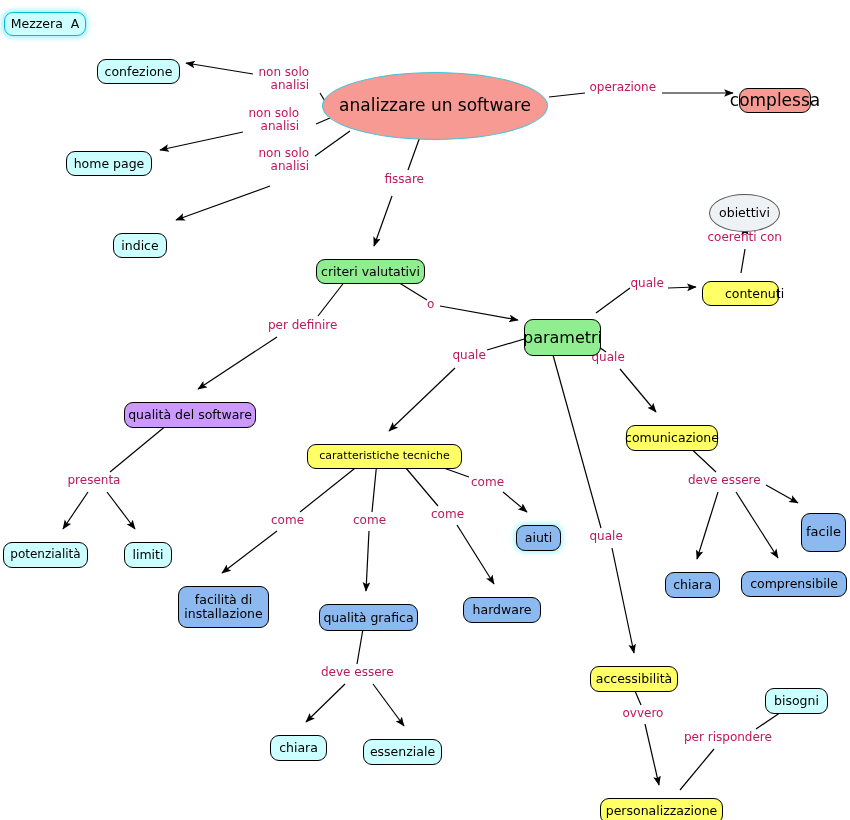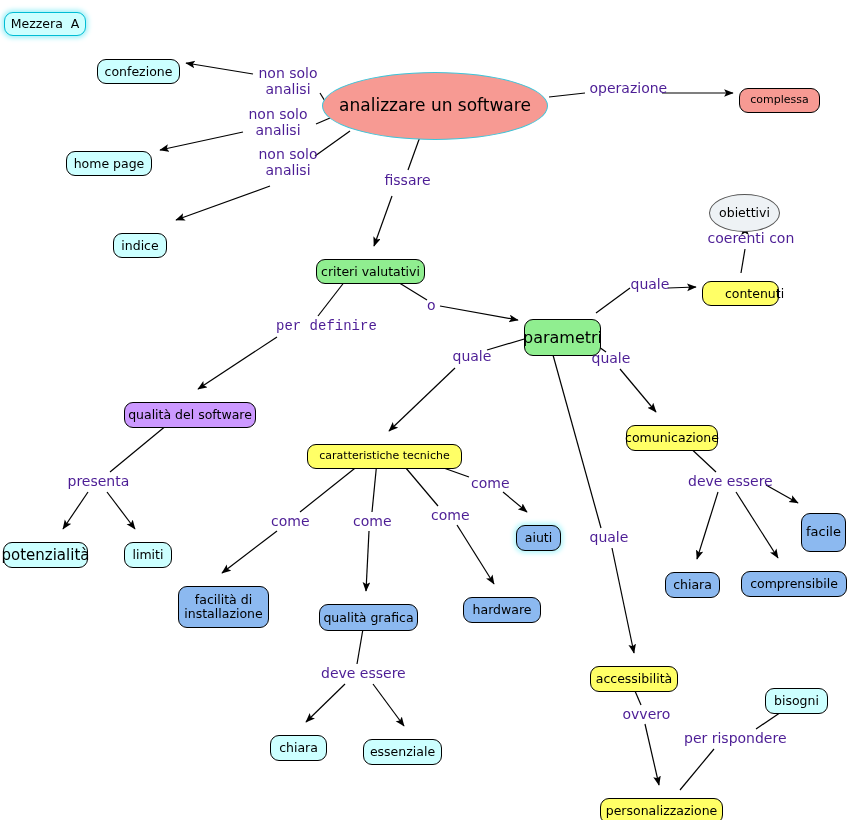--- a/index.html
+++ b/index.html
@@ -33,25 +33,25 @@
     line-height:1.12;
     white-space:pre;
     letter-spacing:0px;
     margin-top:8px;
   }
   .node.ellipse{
     border-radius:50%;
   }
   .lbl{
     position:absolute;
-    color:#4c1d95;
-    text-align:center;
+    color:#be185d;
+    text-align:right;
     white-space:pre;
     line-height:1.12;
-    font-size:14px;
+    font-size:12px;
   }
   
   .c-cyan   { background:#ccffff; border-color:#000000; }
   .c-blue   { background:#8cb9f0; border-color:#000000; }
   .c-yellow { background:#ffff66; border-color:#000000; }
   .c-green  { background:#90ee90; border-color:#000000; }
   .c-purple { background:#cc99ff; border-color:#000000; }
   .c-salmon { background:#f79a93; border-color:#000000; }
   .c-gray   { background:#eef2f5; border-color:#555555; }
 
@@ -133,47 +133,47 @@
 
   <div id="label-layer">
       <div class="lbl" style="left: 258.5px; top: 66px;"><div>non solo</div><div>analisi</div></div>
       <div class="lbl" style="left: 248.5px; top: 107px;"><div>non solo</div><div>analisi</div></div>
       <div class="lbl" style="left: 258.5px; top: 147px;"><div>non solo</div><div>analisi</div></div>
       <div class="lbl" style="left: 589.5px; top: 81px;"><div>operazione</div></div>
       <div class="lbl" style="left: 384.5px; top: 173px;"><div>fissare</div></div>
       <div class="lbl" style="left: 707.5px; top: 231px;"><div>coerenti con</div></div>
       <div class="lbl" style="left: 630.5px; top: 277px;"><div>quale</div></div>
       <div class="lbl" style="left: 427px; top: 298px;"><div>o</div></div>
-      <div class="lbl" style="left: 276px; top: 319px; font-family: Liberation Mono, monospace;"><div>per definire</div></div>
+      <div class="lbl" style="left: 268px; top: 319px;"><div>per definire</div></div>
       <div class="lbl" style="left: 452.5px; top: 349px;"><div>quale</div></div>
       <div class="lbl" style="left: 591.5px; top: 351px;"><div>quale</div></div>
       <div class="lbl" style="left: 589.5px; top: 530px;"><div>quale</div></div>
       <div class="lbl" style="left: 67.5px; top: 474px;"><div>presenta</div></div>
       <div class="lbl" style="left: 271px; top: 514px;"><div>come</div></div>
       <div class="lbl" style="left: 353px; top: 514px;"><div>come</div></div>
       <div class="lbl" style="left: 431px; top: 508px;"><div>come</div></div>
       <div class="lbl" style="left: 471px; top: 476px;"><div>come</div></div>
       <div class="lbl" style="left: 688px; top: 474px;"><div>deve essere</div></div>
       <div class="lbl" style="left: 321px; top: 666px;"><div>deve essere</div></div>
       <div class="lbl" style="left: 622.5px; top: 707px;"><div>ovvero</div></div>
       <div class="lbl" style="left: 684px; top: 731px;"><div>per rispondere</div></div>
     </div>
   <div id="node-layer">
       <div class="node title-node" style="left: 4px; top: 4px; width: 82px; height: 24px; font-size: 12.5px;"><span>Mezzera  A</span></div>
       <div class="node root-ellipse" style="left: 322px; top: 64px; width: 226px; height: 68px; font-size: 17px;"><span>analizzare un software</span></div>
       <div class="node c-cyan" style="left: 97px; top: 51px; width: 83px; height: 25px; font-size: 12.5px;"><span>confezione</span></div>
       <div class="node c-cyan" style="left: 66px; top: 143px; width: 86px; height: 25px; font-size: 12.5px;"><span>home page</span></div>
       <div class="node c-cyan" style="left: 113px; top: 225px; width: 54px; height: 25px; font-size: 12.5px;"><span>indice</span></div>
-      <div class="node c-salmon" style="left: 739px; top: 80px; width: 81px; height: 25px; font-size: 11px;"><span>complessa</span></div>
+      <div class="node c-salmon" style="left: 739px; top: 80px; width: 72px; height: 25px; font-size: 17px;"><span>complessa</span></div>
       <div class="node c-gray ellipse" style="left: 709px; top: 186px; width: 71px; height: 38px; font-size: 12.5px;"><span>obiettivi</span></div>
       <div class="node c-yellow" style="left: 702px; top: 273px; width: 77px; height: 25px; font-size: 12.5px; padding-left: 28px;"><span>contenuti</span></div>
       <div class="node c-green" style="left: 316px; top: 251px; width: 109px; height: 25px; font-size: 12.5px;"><span>criteri valutativi</span></div>
       <div class="node c-green" style="left: 524px; top: 311px; width: 77px; height: 37px; font-size: 16px;"><span>parametri</span></div>
       <div class="node c-purple" style="left: 124px; top: 394px; width: 132px; height: 26px; font-size: 12.5px;"><span>qualità del software</span></div>
-      <div class="node c-cyan" style="left: 3px; top: 534px; width: 85px; height: 26px; font-size: 15px;"><span>potenzialità</span></div>
+      <div class="node c-cyan" style="left: 3px; top: 534px; width: 85px; height: 26px; font-size: 12px;"><span>potenzialità</span></div>
       <div class="node c-cyan" style="left: 124px; top: 534px; width: 48px; height: 26px; font-size: 12.5px;"><span>limiti</span></div>
       <div class="node c-yellow" style="left: 307px; top: 436px; width: 155px; height: 25px; font-size: 11px;"><span>caratteristiche tecniche</span></div>
       <div class="node c-blue" style="left: 178px; top: 578px; width: 91px; height: 42px; font-size: 12.5px;"><span>facilità di
 installazione</span></div>
       <div class="node c-blue" style="left: 319px; top: 596px; width: 99px; height: 27px; font-size: 12.5px;"><span>qualità grafica</span></div>
       <div class="node c-blue" style="left: 463px; top: 589px; width: 78px; height: 26px; font-size: 12.5px;"><span>hardware</span></div>
       <div class="node c-blue glow" style="left: 516px; top: 517px; width: 45px; height: 26px; font-size: 12.5px;"><span>aiuti</span></div>
       <div class="node c-cyan" style="left: 270px; top: 727px; width: 57px; height: 26px; font-size: 12.5px;"><span>chiara</span></div>
       <div class="node c-cyan" style="left: 363px; top: 731px; width: 79px; height: 26px; font-size: 12.5px;"><span>essenziale</span></div>
       <div class="node c-yellow" style="left: 626px; top: 417px; width: 92px; height: 26px; font-size: 12.5px; text-align: center;"><span>comunicazione</span></div>

